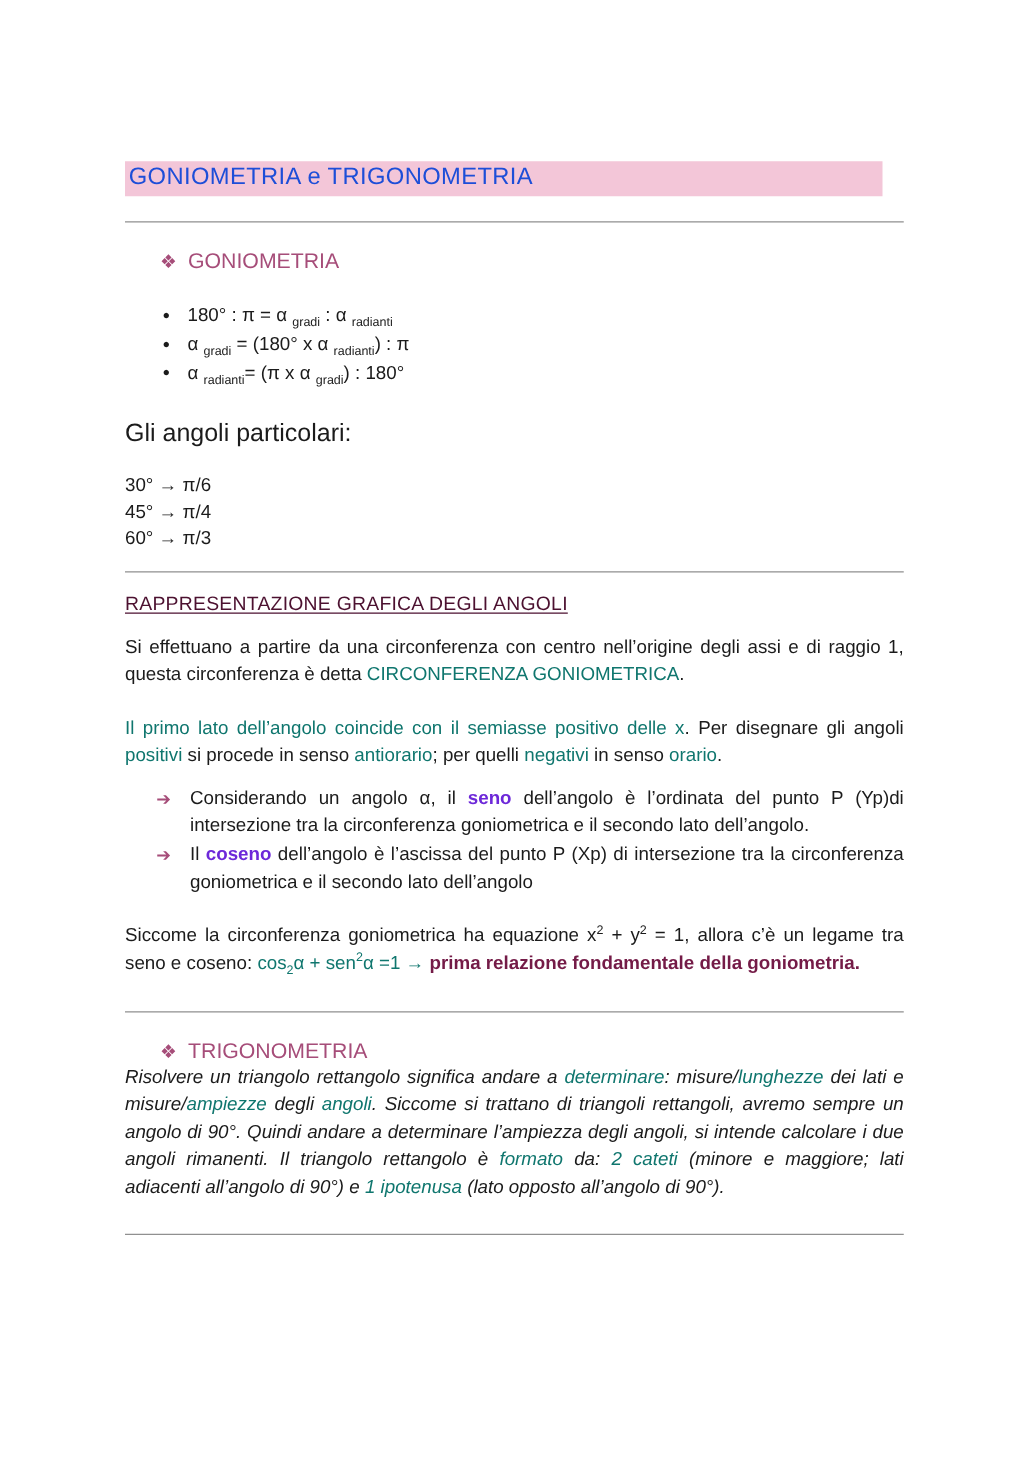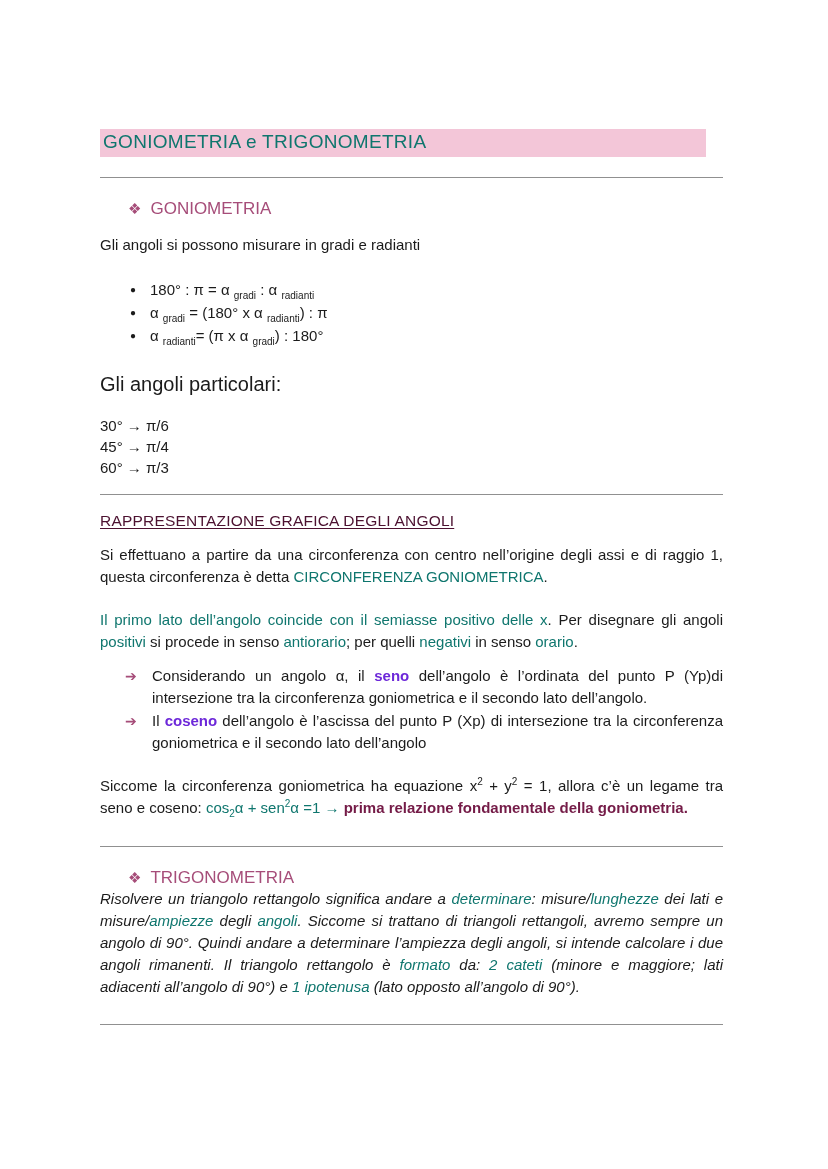--- a/index.html
+++ b/index.html
@@ -3,21 +3,21 @@
 <meta charset="utf-8">
 <style>
   html,body{margin:0;padding:0;background:#ffffff;}
   .page{
     width:828px;height:1169px;background:#ffffff;box-sizing:border-box;
     padding:129px 105px 0 100px;
     font-family:"Liberation Sans",sans-serif;color:#1b1b1b;
     position:relative;overflow:hidden;
   }
   .title-band{background:#f3c6d8;width:606px;padding:2px 3px 4px 3px;box-sizing:border-box;}
-  .doc-title{margin:0;font-size:19px;font-weight:400;color:#0f766e;letter-spacing:.3px;}
+  .doc-title{margin:0;font-size:19px;font-weight:400;color:#1d4ed8;letter-spacing:.3px;}
   .rule{height:0;border-top:1px solid #909090;width:623px;}
   .rule-1{margin-top:20px;}
   .rule-2{margin-top:16px;}
   .rule-3{margin-top:27px;}
   .rule-4{margin-top:26px;}
   .section-head{display:flex;align-items:baseline;gap:9px;margin:21px 0 0 28px;
     color:#a64d79;font-size:17px;font-weight:400;}
   .diamond{font-size:15px;}
   .body-text{font-size:15px;line-height:22px;margin:0;}
   .justify{text-align:justify;}
@@ -55,21 +55,20 @@
     <h1 class="doc-title">GONIOMETRIA e TRIGONOMETRIA</h1>
   </div>
 
   <div class="rule rule-1"></div>
 
   <h2 class="section-head">
       <span class="diamond">❖</span>
       <span>GONIOMETRIA</span>
     </h2>
 
-  <p class="body-text mt-intro">Gli angoli si possono misurare in gradi e radianti</p>
 
 
 
   <div class="bullet-list">
     <div class="bullet-item">
         <span class="disc">●</span>
         <span class="bullet-text"><span>180° : π = α </span><sub>gradi</sub><span> : α </span><sub>radianti</sub><span></span></span>
       </div>
     <div class="bullet-item">
         <span class="disc">●</span>

